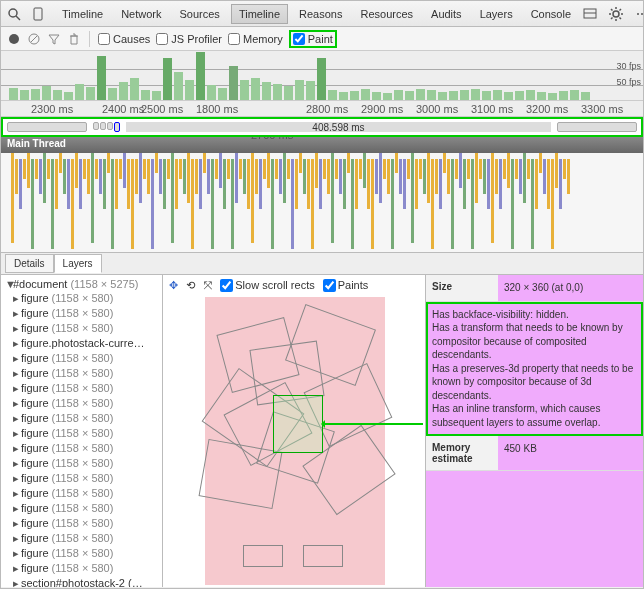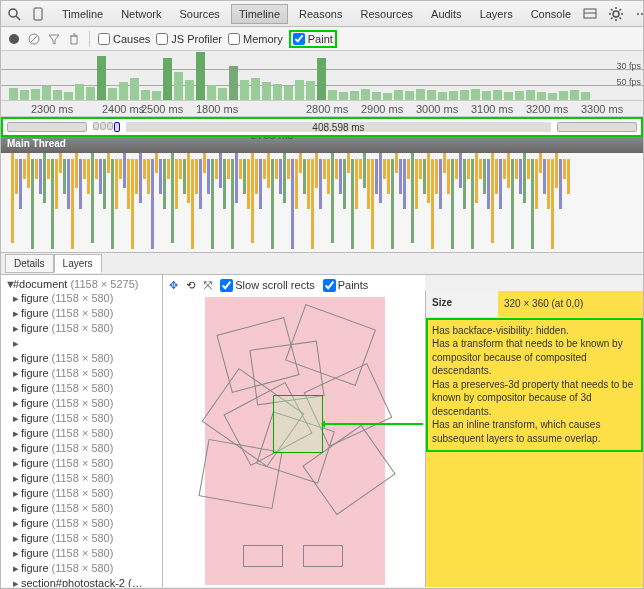--- a/index.html
+++ b/index.html
@@ -37,21 +37,21 @@
 .tree-row.l1{padding-left:4px;}
 .tree-row .caret{display:inline-block;width:8px;color:#555;}
 .canvas{width:262px;background:#fff;position:relative;overflow:hidden;}
 .cv-tools{height:20px;display:flex;align-items:center;gap:8px;padding:0 6px;font-size:10px;}
 .cv-chk{display:flex;align-items:center;gap:2px;}
 .pink{position:absolute;left:42px;top:22px;width:180px;height:288px;background:#f6c9ce;}
 .rect{position:absolute;border:1px solid #888;background:transparent;}
 .sel-rect{position:absolute;border:1px solid #0a0;background:rgba(180,255,180,0.3);}
 .arrow{position:absolute;height:2px;background:#0c0;}
 .arrow:after{content:"";position:absolute;left:-6px;top:-3px;border:4px solid transparent;border-right-color:#0c0;}
-.props{width:218px;border-left:1px solid #bbb;background:#fde047;overflow:auto;margin-top:16px;}
+.props{width:218px;border-left:1px solid #bbb;background:#f0abfc;overflow:auto;}
 .prow{display:flex;border-bottom:1px solid #ddd;}
 .prow .k{width:72px;padding:6px;font-weight:bold;font-size:10px;background:#f2f2f2;}
 .prow .v{flex:1;padding:6px;font-size:10px;line-height:1.35;}
 .prow.hl{outline:2px solid #0c0;outline-offset:-2px;}
 </style>
 </head>
 <body>
 
 <div class="toolbar">
  <span class="tb-icon">
@@ -405,20 +405,21 @@
         <span>figure</span>
         <span class="dim">(1158 × 580)</span>
       </div>
       <div class="tree-row">
         <span class="caret">▸</span>
         <span>figure</span>
         <span class="dim">(1158 × 580)</span>
       </div>
       <div class="tree-row">
         <span class="caret">▸</span>
+        <span>figure.photostack-curre…</span>
         <span class="dim"></span>
       </div>
       <div class="tree-row">
         <span class="caret">▸</span>
         <span>figure</span>
         <span class="dim">(1158 × 580)</span>
       </div>
       <div class="tree-row">
         <span class="caret">▸</span>
         <span>figure</span>
@@ -527,14 +528,18 @@
   <div class="rect" style="left:140px;top:270px;width:40px;height:22px;"></div>
  </div>
  <div class="props">
   <div class="prow">
         <div class="k">Size</div>
         <div class="v">320 × 360 (at 0,0)</div>
       </div>
   <div class="prow hl">
         <div class="v" id="reasons-val">Has backface-visibility: hidden.<br>Has a transform that needs to be known by compositor because of composited descendants.<br>Has a preserves-3d property that needs to be known by compositor because of 3d descendants.<br>Has an inline transform, which causes subsequent layers to assume overlap.</div>
       </div>
+  <div class="prow">
+        <div class="k">Memory estimate</div>
+        <div class="v">450 KB</div>
+      </div>
  </div>
 </div>
 
 </body></html>

